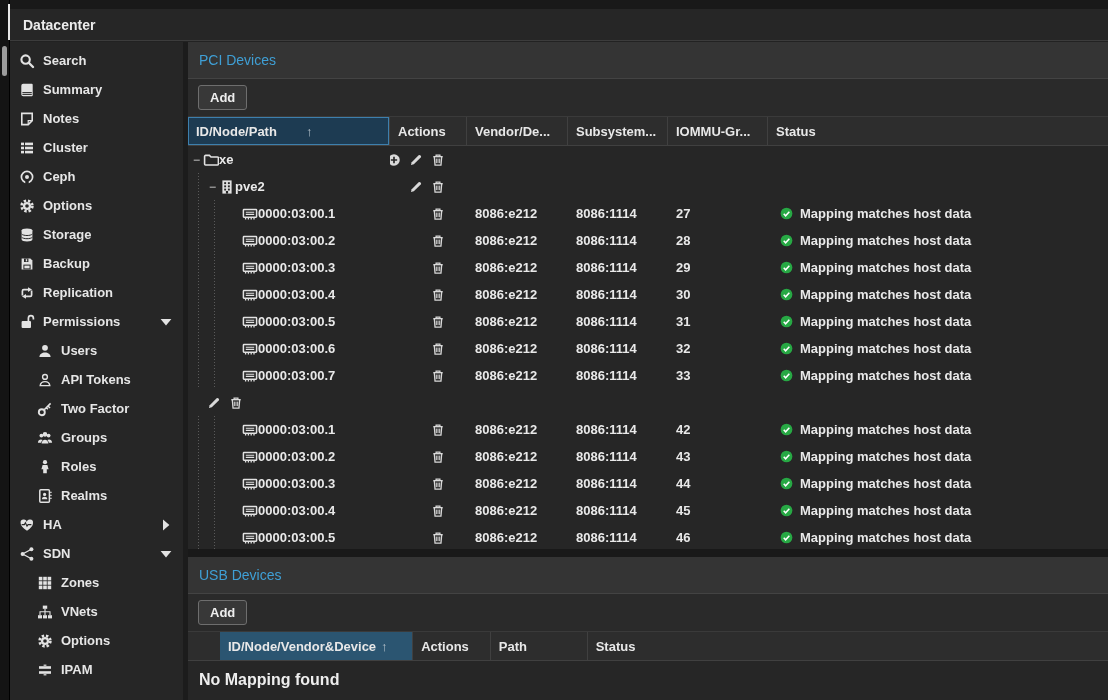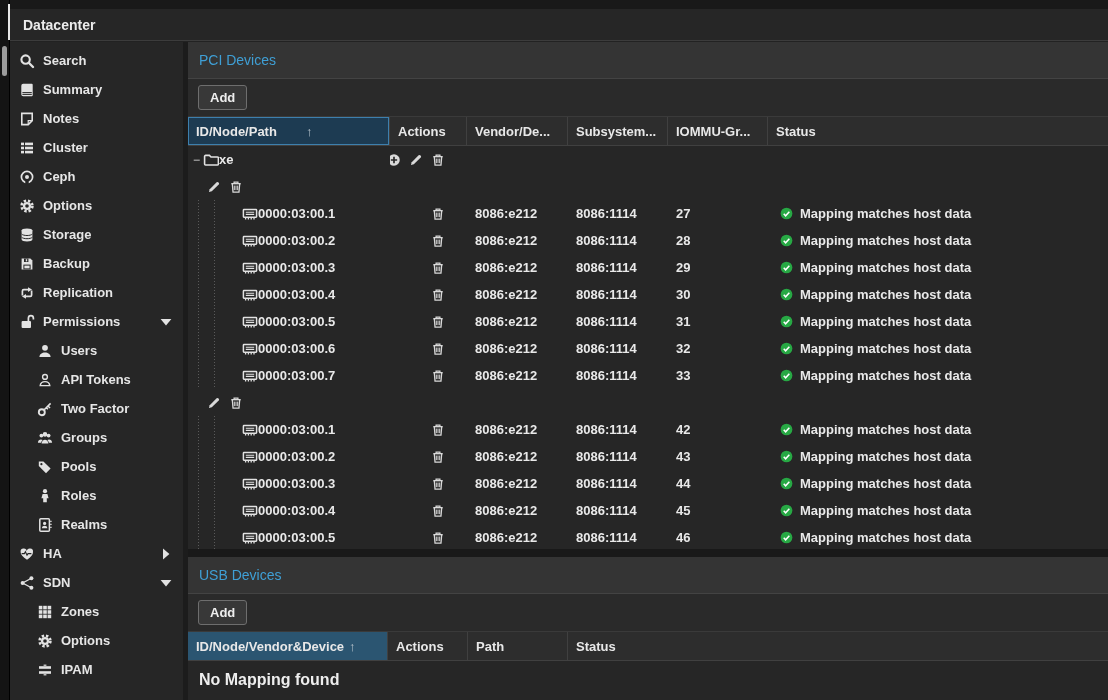--- a/index.html
+++ b/index.html
@@ -29,21 +29,21 @@
   .panel-hdr{height:36px;background:#343434;border-bottom:1px solid #434343;display:flex;align-items:center;padding-left:11px;box-sizing:content-box;}
   .panel-title{color:#3f9fd5;font-size:14px;font-weight:400;}
   .toolbar{height:37px;background:#2a2a2a;border-bottom:1px solid #3a3a3a;display:flex;align-items:center;padding-left:10px;}
   .btn{background:#383838;border:1px solid #6e6e6e;color:#eee;font-weight:700;font-size:13px;
        border-radius:3px;padding:3px 11px;height:25px;line-height:17px;font-family:inherit;cursor:pointer;}
   .grid-hdr{height:28px;display:flex;background:#2d2d2d;border-bottom:1px solid #404040;}
   .gh-cell{display:flex;align-items:center;padding:0 8px;font-weight:700;font-size:13px;color:#e8e8e8;
            border-right:1px solid #404040;box-sizing:border-box;height:100%;white-space:nowrap;overflow:hidden;cursor:pointer;}
   .gh-cell:last-child{border-right:none;}
   .gh-cell.sorted-pci{background:#1d3b52;box-shadow:inset 0 0 0 1px #3d7fad;gap:24px;}
-  .gh-cell.sorted-usb{background:#2b5571;}
+  .gh-cell.sorted-usb{background:#2b5571;margin-left:32px;}
   .sort-arrow{margin-left:5px;color:#b8c4cc;font-weight:400;}
   .grid-body{background:#262626;overflow:hidden;position:relative;flex:1;}
   .grid-body.pci-body{height:403px;flex:none;}
   .row{height:27px;display:flex;align-items:stretch;font-size:13px;color:#e9e9e9;font-weight:600;}
   .cell{box-sizing:border-box;padding:0 8px;display:flex;align-items:center;white-space:nowrap;overflow:hidden;}
   .tree-cell{padding-left:5px;position:relative;}
   .tree-cell.t1{padding-left:21px;}
   .tree-cell.t2{padding-left:54px;}
   .tree-cell.t1,.tree-cell.t2{background:repeating-linear-gradient(#5a5a5a 0 1px,transparent 1px 3px) 10px 0/1px 100% no-repeat;}
   .tree-cell.t2{background:repeating-linear-gradient(#5a5a5a 0 1px,transparent 1px 3px) 10px 0/1px 100% no-repeat,
@@ -219,29 +219,20 @@
           <path d="M1.2 12.6c.2-2.2 1.6-3.4 3.4-3.4 1 0 1.8.3 2.4.9.3-1.4 1.4-2.3 3-2.3s2.7.9 3 2.3c.6-.6-.2-.9 1.4-.9" fill="none"></path>
           <path d="M4.6 13.6c.2-2.6 1.6-3.9 3.4-3.9s3.2 1.3 3.4 3.9z" fill="currentColor"></path>
           <path d="M.9 12.8c.2-2 1.4-3.2 3.1-3.2.6 0 1.2.2 1.7.5-.9.8-1.4 1.7-1.6 2.7zM15.1 12.8c-.2-2-1.4-3.2-3.1-3.2-.6 0-1.2.2-1.7.5.9.8 1.4 1.7 1.6 2.7z" fill="currentColor"></path>
         </svg>
       </span>
       <span>Groups</span>
     </div>
     <div class="side-item lvl1">
       <span class="ico ">
         <svg viewBox="0 0 16 16">
-          <path d="M1.8 2.6v4.4l7.2 7.2 4.6-4.6-7.2-7.2z" fill="currentColor"></path>
-          <circle cx="4.4" cy="5.2" r="1.1" fill="#262626"></circle>
-        </svg>
-      </span>
-      <span>Pools</span>
-    </div>
-    <div class="side-item lvl1">
-      <span class="ico ">
-        <svg viewBox="0 0 16 16">
           <circle cx="8" cy="3.2" r="2.1" fill="currentColor"></circle>
           <path d="M5.6 5.9h4.8l1.2 4.4H9.8v4H6.2v-4H4.4z" fill="currentColor"></path>
         </svg>
       </span>
       <span>Roles</span>
     </div>
     <div class="side-item lvl1">
       <span class="ico ">
         <svg viewBox="0 0 16 16">
           <rect x="2.8" y="1.8" width="9.6" height="12.4" rx="1" fill="none" stroke="currentColor" stroke-width="1.5"></rect>
@@ -296,20 +287,32 @@
             <rect x="6.2" y="10.6" width="3.6" height="3.6"></rect>
             <rect x="10.6" y="10.6" width="3.6" height="3.6"></rect>
           </g>
         </svg>
       </span>
       <span>Zones</span>
     </div>
     <div class="side-item lvl1">
       <span class="ico ">
         <svg viewBox="0 0 16 16">
+          <rect x="5.8" y="1.6" width="4.4" height="3.2" fill="currentColor"></rect>
+          <rect x="1" y="11.2" width="4" height="3.2" fill="currentColor"></rect>
+          <rect x="6" y="11.2" width="4" height="3.2" fill="currentColor"></rect>
+          <rect x="11" y="11.2" width="4" height="3.2" fill="currentColor"></rect>
+          <path d="M8 4.8v3M3 11.2V7.8h10v3.4M8 7.8v3.4" stroke="currentColor" stroke-width="1.1" fill="none"></path>
+        </svg>
+      </span>
+      <span>VNets</span>
+    </div>
+    <div class="side-item lvl1">
+      <span class="ico ">
+        <svg viewBox="0 0 16 16">
           <circle cx="8" cy="8" r="5.4" fill="none" stroke="currentColor" stroke-width="2.6" stroke-dasharray="2.4 1.9"></circle>
           <circle cx="8" cy="8" r="4.1" fill="currentColor"></circle>
           <circle cx="8" cy="8" r="1.8" fill="#262626"></circle>
         </svg>
       </span>
       <span>Options</span>
     </div>
     <div class="side-item lvl1">
       <span class="ico ">
         <svg viewBox="0 0 16 16">
@@ -386,20 +389,38 @@
                 <path d="M6.1 6.4v5.2M8 6.4v5.2M9.9 6.4v5.2" stroke="currentColor" stroke-width="1.1"></path>
               </svg>
             </span>
           </div>
           <div class="cell" style="width:101px"></div>
           <div class="cell" style="width:100px"></div>
           <div class="cell" style="width:100px"></div>
           <div class="cell" style="width:340px"></div>
         </div>
         <div class="row">
+          <div class="cell tree-cell t1" style="width:202px">
+            <span class="exp"></span>
+            <span class="ico ">
+              <svg viewBox="0 0 16 16">
+                <rect x="3.4" y="1.4" width="9.2" height="13.2" fill="currentColor"></rect>
+                <g fill="#262626">
+                  <rect x="5.2" y="3.2" width="1.9" height="1.9"></rect>
+                  <rect x="8.9" y="3.2" width="1.9" height="1.9"></rect>
+                  <rect x="5.2" y="6.4" width="1.9" height="1.9"></rect>
+                  <rect x="8.9" y="6.4" width="1.9" height="1.9"></rect>
+                  <rect x="5.2" y="9.6" width="1.9" height="1.9"></rect>
+                  <rect x="8.9" y="9.6" width="1.9" height="1.9"></rect>
+                  <rect x="6.9" y="12" width="2.2" height="2.6"></rect>
+                </g>
+              </svg>
+            </span>
+            <span>pve2</span>
+          </div>
           <div class="cell actions-cell" style="width:77px">
             <span class="ico act-ico">
               <svg viewBox="0 0 16 16">
                 <path d="M2.2 13.8l.9-3.3 7.9-7.9a1.3 1.3 0 0 1 1.8 0l.6.6a1.3 1.3 0 0 1 0 1.8l-7.9 7.9z" fill="currentColor"></path>
               </svg>
             </span>
             <span class="ico act-ico">
               <svg viewBox="0 0 16 16">
                 <path d="M2.6 4.2h10.8" stroke="currentColor" stroke-width="1.5"></path>
                 <path d="M5.8 4V2.4h4.4V4" fill="none" stroke="currentColor" stroke-width="1.4"></path>

